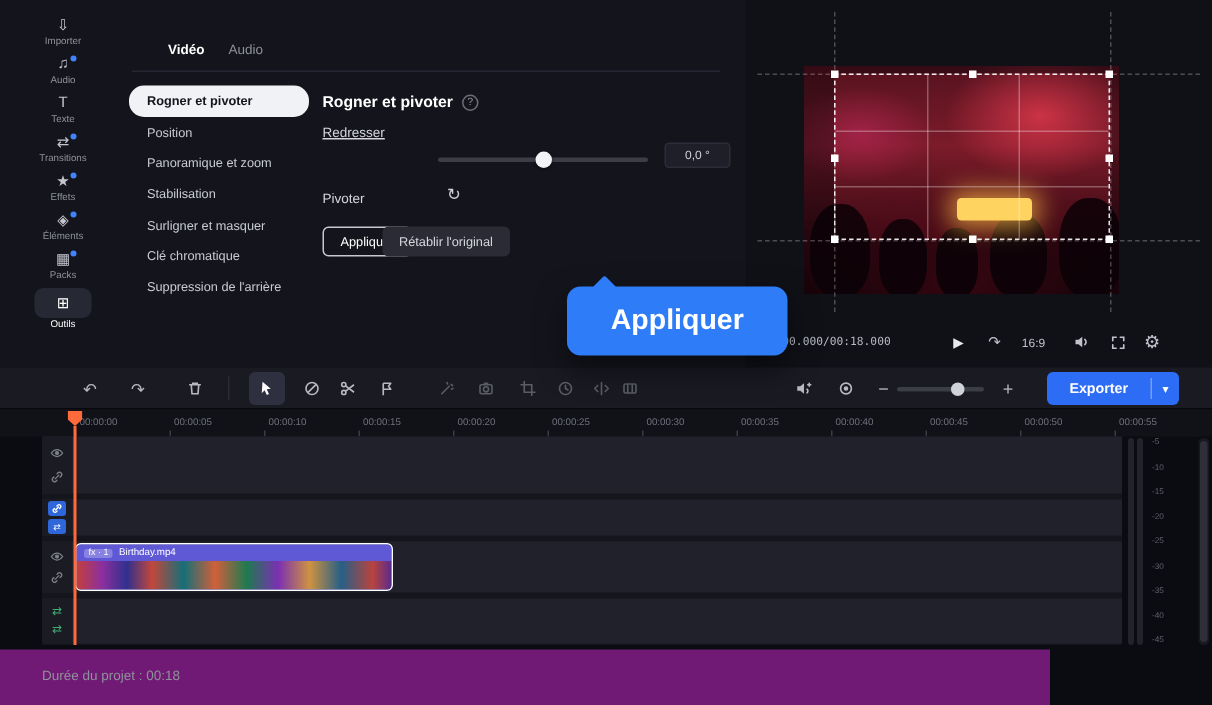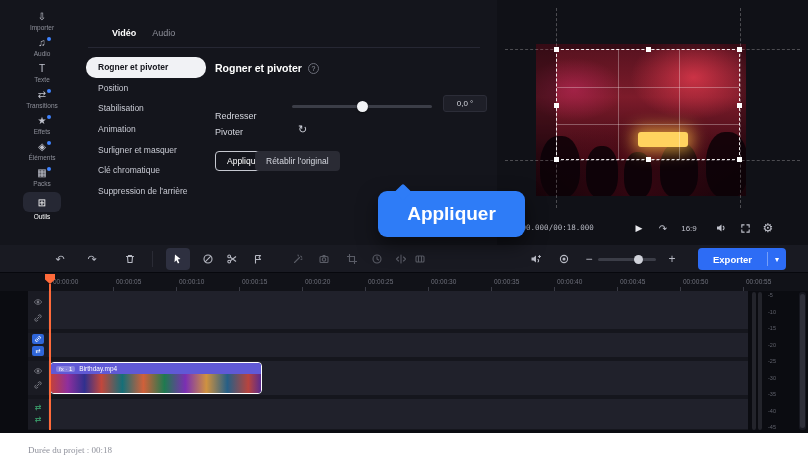--- a/index.html
+++ b/index.html
@@ -102,21 +102,21 @@
     background:linear-gradient(90deg,#c2403c 0%,#8e2f9e 8%,#30308e 16%,#c2473c 24%,#156f78 34%,#d0603a 44%,#1f7a50 54%,#7b2fb3 64%,#cf9240 74%,#265f86 84%,#b8443e 94%,#5a2a8e 100%); }
   .playhead-line { position:absolute; left:49px; top:284px; width:2px; height:146px; background:#ff6a3a; z-index:6; }
   .playhead-marker { position:absolute; left:45px; top:274px; width:10px; height:10px; background:#ff6a3a; clip-path:polygon(0 0,100% 0,100% 55%,50% 100%,0 55%); z-index:7; cursor:grab; }
 
   
   .meter { position:absolute; left:752px; top:292px; width:42px; height:138px; }
   .meter-bar { position:absolute; top:0; width:4px; height:138px; background:#23242b; border-radius:2px; }
   .meter-labels { position:absolute; left:16px; top:0; height:138px; display:flex; flex-direction:column; justify-content:space-between; font-size:5.5px; color:#60626c; }
   .vscroll { position:absolute; left:799px; top:292px; width:7px; height:138px; background:#171820; border-radius:3px; cursor:pointer; }
   .vscroll-thumb { position:absolute; left:1px; top:2px; width:5px; height:134px; background:#2e2f39; border-radius:3px; }
-  .statusbar { position:absolute; left:0; top:433px; width:808px; height:37px; background:#ffffff;font-family:Liberation Serif, serif; }
+  .statusbar { position:absolute; left:0; top:433px; width:700px; height:37px; background:#701a75; }
   .status-text { padding:12px 0 0 28px; font-size:9px; color:#8f919b; }
 
   svg { display:block; }
 </style>
 </head>
 <body>
 
 <div class="app abs" style="inset:0;">
 
   <div class="top">
@@ -179,34 +179,34 @@
 
     <div class="tabs">
       <span class="tab active">Vidéo</span>
       <span class="tab">Audio</span>
     </div>
     <div class="top-divider"></div>
 
     <div class="tool-list">
       <div class="tool-item active">Rogner et pivoter</div>
       <div class="tool-item">Position</div>
+      <div class="tool-item">Panoramique et zoom</div>
       <div class="tool-item">Stabilisation</div>
-      <div class="tool-item">Animation</div>
       <div class="tool-item">Surligner et masquer</div>
       <div class="tool-item">Clé chromatique</div>
       <div class="tool-item">Suppression de l'arrière</div>
     </div>
 
     <section class="props">
       <div class="props-title">
         <span>Rogner et pivoter</span>
         <span class="help">?</span>
       </div>
 
-      <span class="prop-label" style="top:111px;">Redresser</span>
+      <span class="prop-label" style="top:83px;text-decoration:underline;">Redresser</span>
       <div class="slider">
         <div class="slider-track"></div>
         <div class="slider-thumb"></div>
       </div>
       <div class="value-box">0,0 °</div>
 
       <span class="prop-label" style="top:127px;">Pivoter</span>
       <span class="rotate-ico">↻</span>
 
       <span class="btn btn-apply">Appliquer</span>

